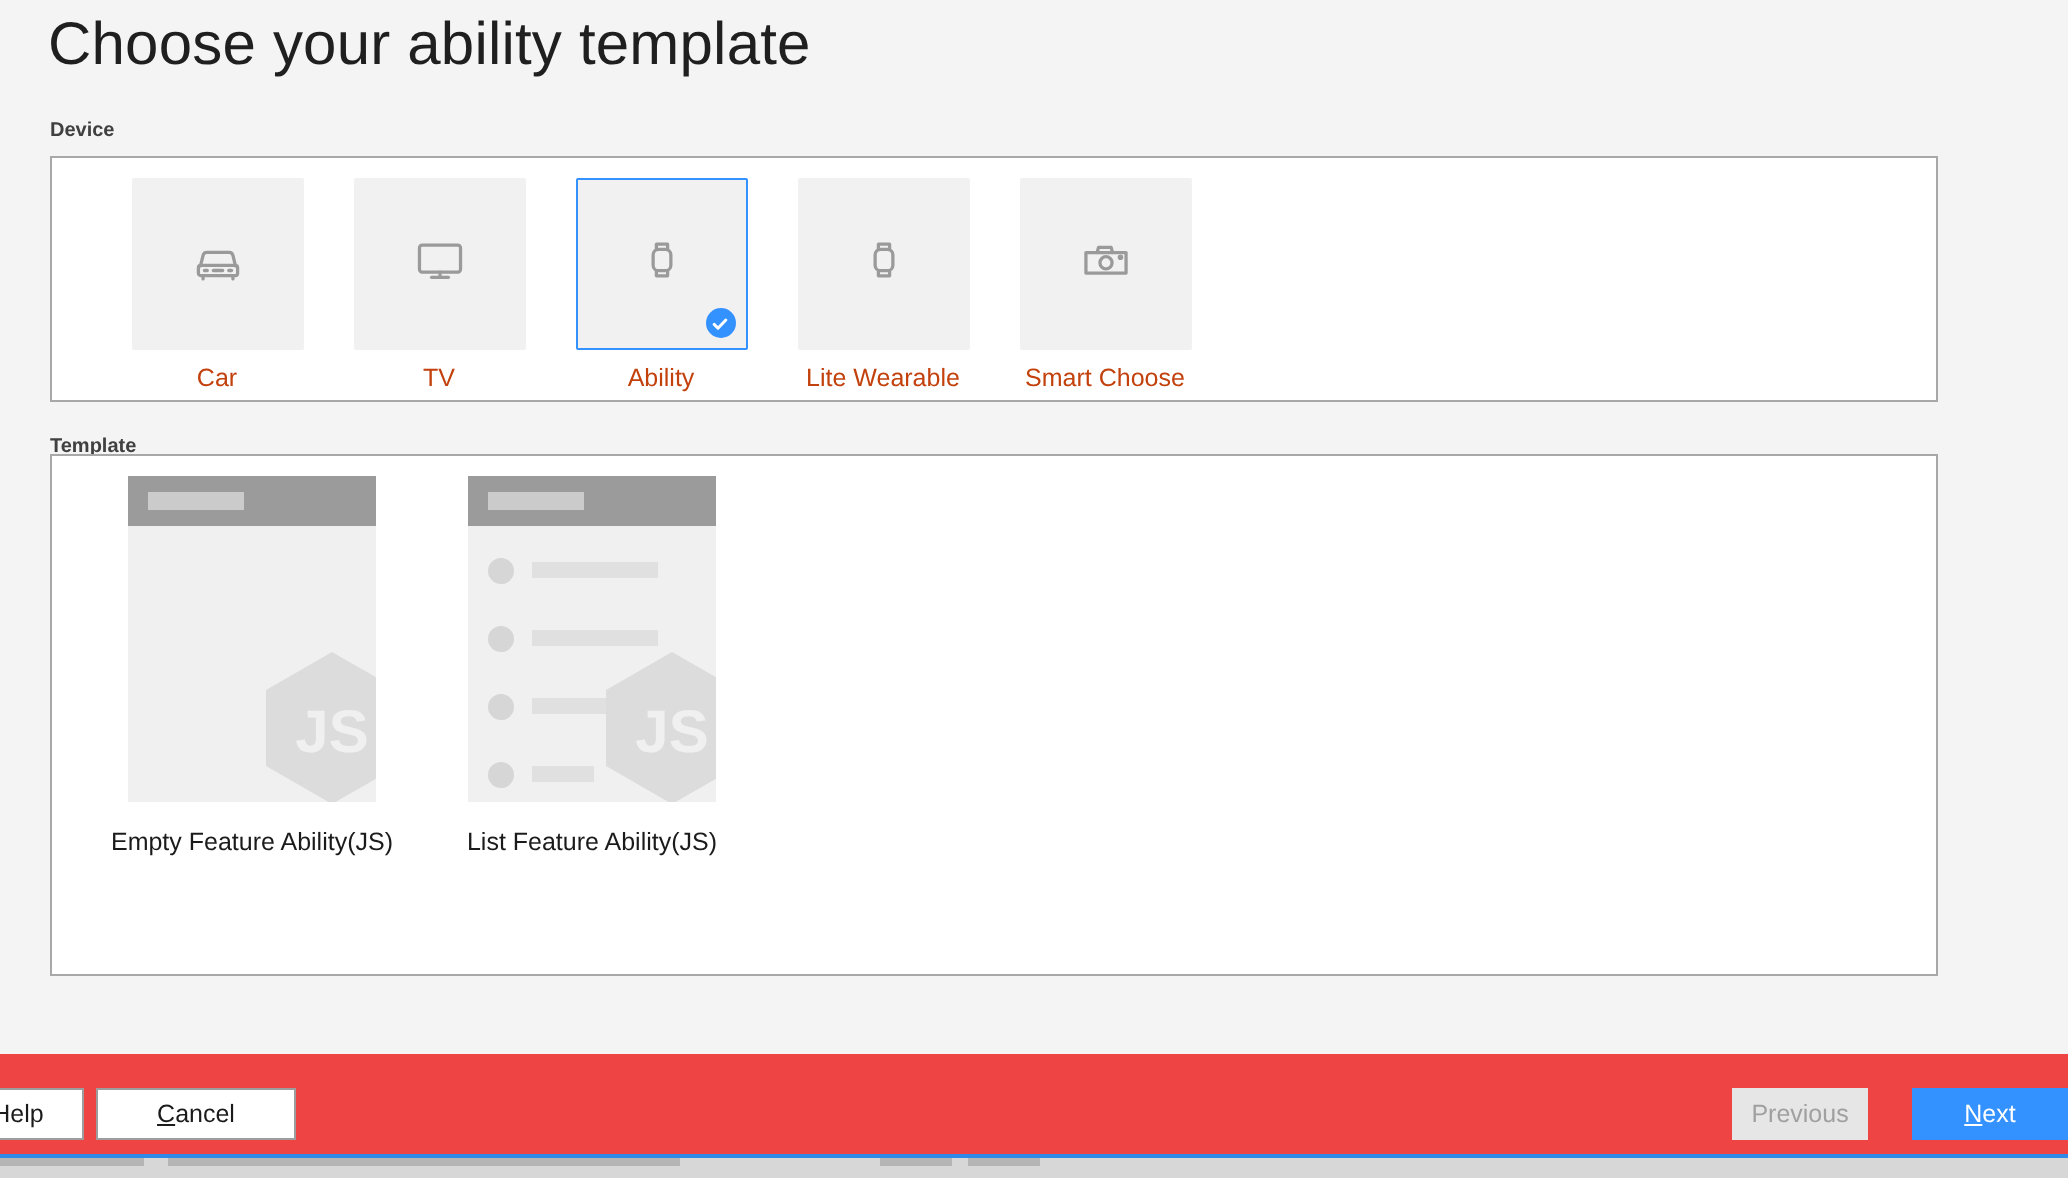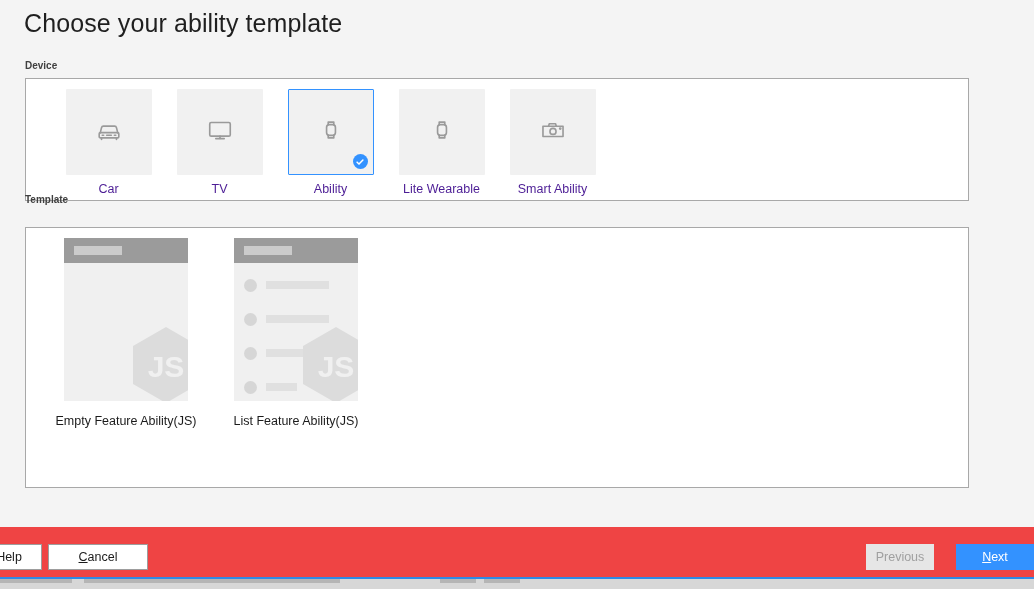--- a/index.html
+++ b/index.html
@@ -14,36 +14,36 @@
     color: #1b1b1b;
     overflow: hidden;
     position: relative;
   }
 
   
   .page-title {
     position: absolute;
     left: 24px;
     top: 7px;
-    font-size: 25px;
+    font-size: 30px;
     font-weight: 400;
     color: #1f1f1f;
     letter-spacing: 0.1px;
     line-height: 32px;
   }
 
   
   .section-label {
     position: absolute;
     font-size: 10px;
     font-weight: bold;
     color: #404040;
   }
   #device-label { left: 25px; top: 60px; }
-  #template-label { left: 25px; top: 194px; }
+  #template-label { left: 25px; top: 218px; }
 
   
   .panel {
     position: absolute;
     background: #ffffff;
     border: 1px solid #a8a8a8;
     box-sizing: border-box;
   }
   #device-panel {
     left: 25px;
@@ -101,21 +101,21 @@
     background: #3392ff;
     display: none;
     align-items: center;
     justify-content: center;
   }
   .device-card.selected .device-badge { display: flex; }
   .device-badge svg { display: block; }
   .device-caption {
     margin-top: 7px;
     font-size: 12.5px;
-    color: #4c1d95;
+    color: #c2410c;
     white-space: nowrap;
     text-align: left;
   }
 
   
   .template-row {
     position: absolute;
     left: 15px;
     top: 0px;
     display: flex;
@@ -357,21 +357,21 @@
         <span>
           <svg width="28" height="28" viewBox="0 0 24 24" fill="none" stroke="#9a9a9a" stroke-width="1.4" stroke-linecap="round" stroke-linejoin="round">
             <path d="M3.4 8.8 L20.6 8.8 L20.6 17.6 L3.4 17.6 Z"></path>
             <path d="M8.2 8.8 L8.8 6.6 L14.2 6.6 L14.8 8.8"></path>
             <circle cx="12" cy="13.2" r="2.6"></circle>
             <circle cx="18.2" cy="10.8" r="0.5" fill="#9a9a9a"></circle>
           </svg>
         </span>
 
       </div>
-      <div class="device-caption">Smart Ability</div>
+      <div class="device-caption">Smart Choose</div>
     </div>
 
   </div>
 </div>
 
 <div class="section-label" id="template-label">Template</div>
 
 <div class="panel" id="template-panel">
   <div class="template-row">
 

